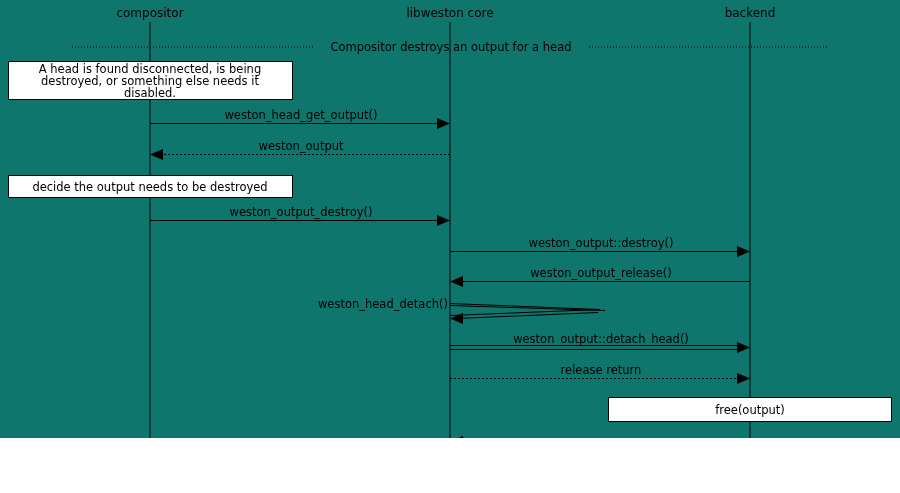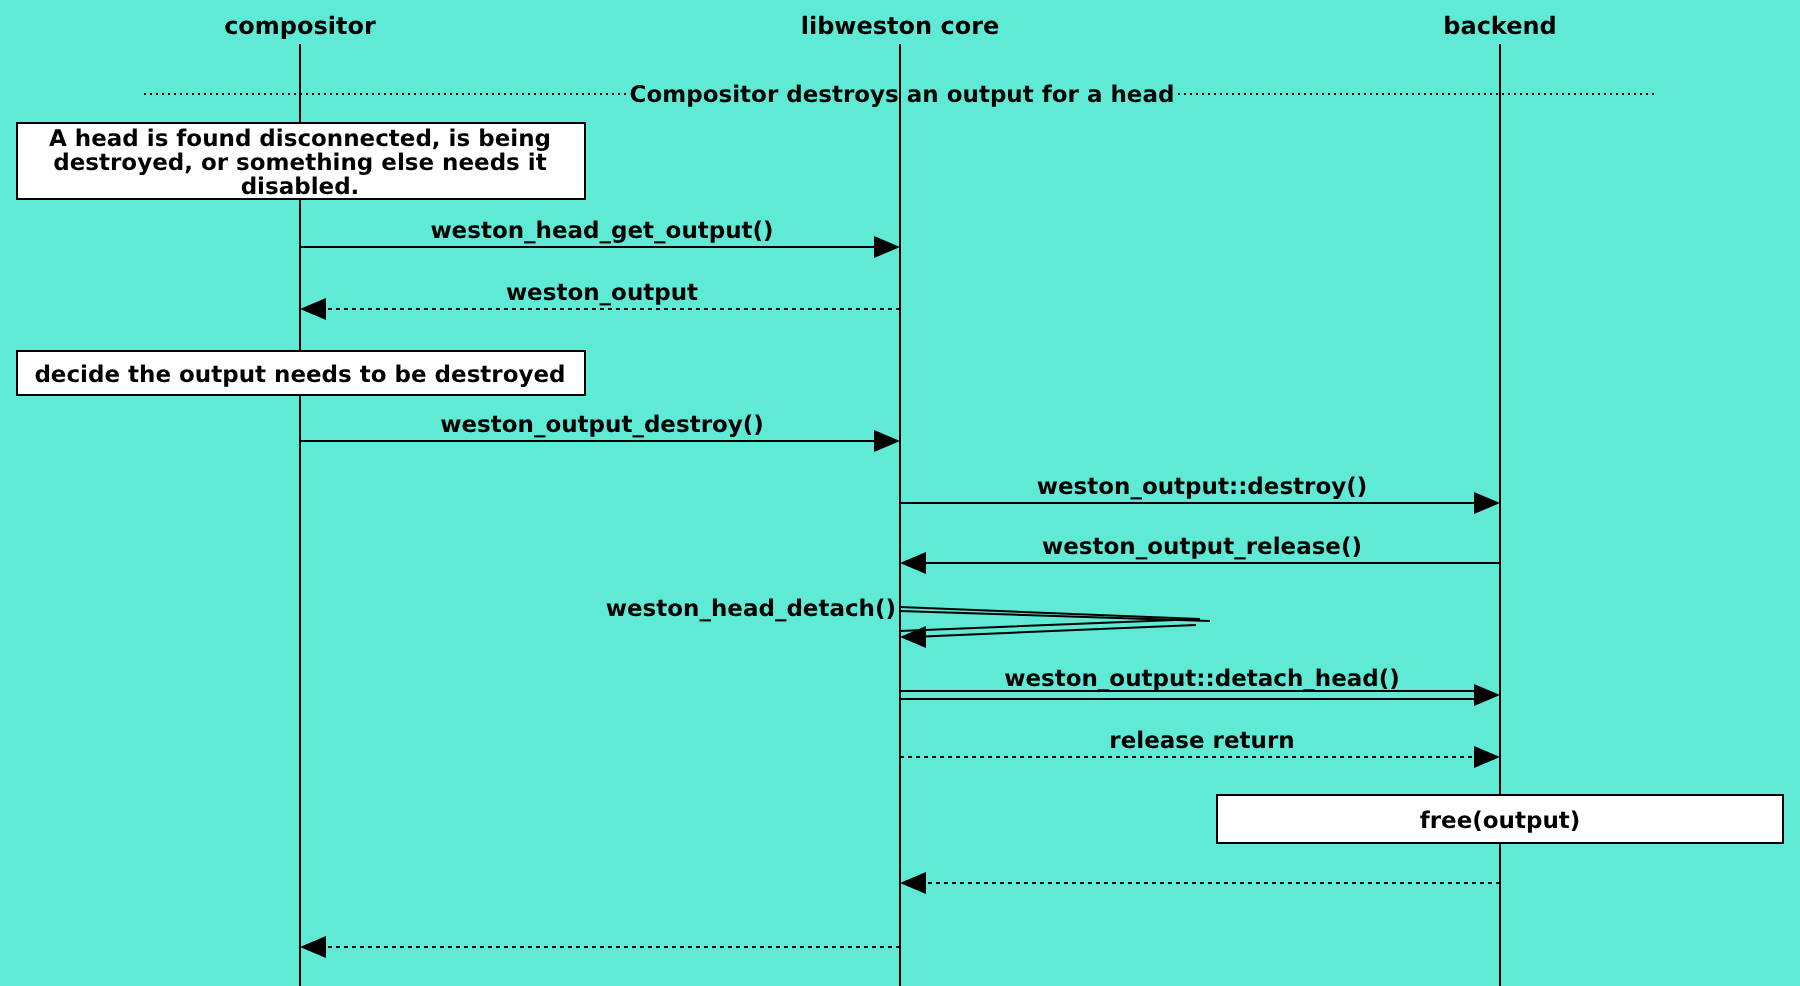--- a/index.html
+++ b/index.html
@@ -7,24 +7,23 @@
     padding: 0;
     background: #ffffff;
   }
   body {
     font-family: "DejaVu Sans", "Liberation Sans", sans-serif;
     color: #000000;
   }
   #diagram-root {
     position: relative;
     width: 900px;
-    height: 493px;
+    height: 438px;
     overflow: hidden;
-    background: #5eead4;
-    font-weight: bold;
+    background: #0f766e;
   }
   #seq-svg {
     position: absolute;
     left: 0;
     top: 0;
     width: 900px;
     height: 493px;
     display: block;
   }
   .actor-label {

